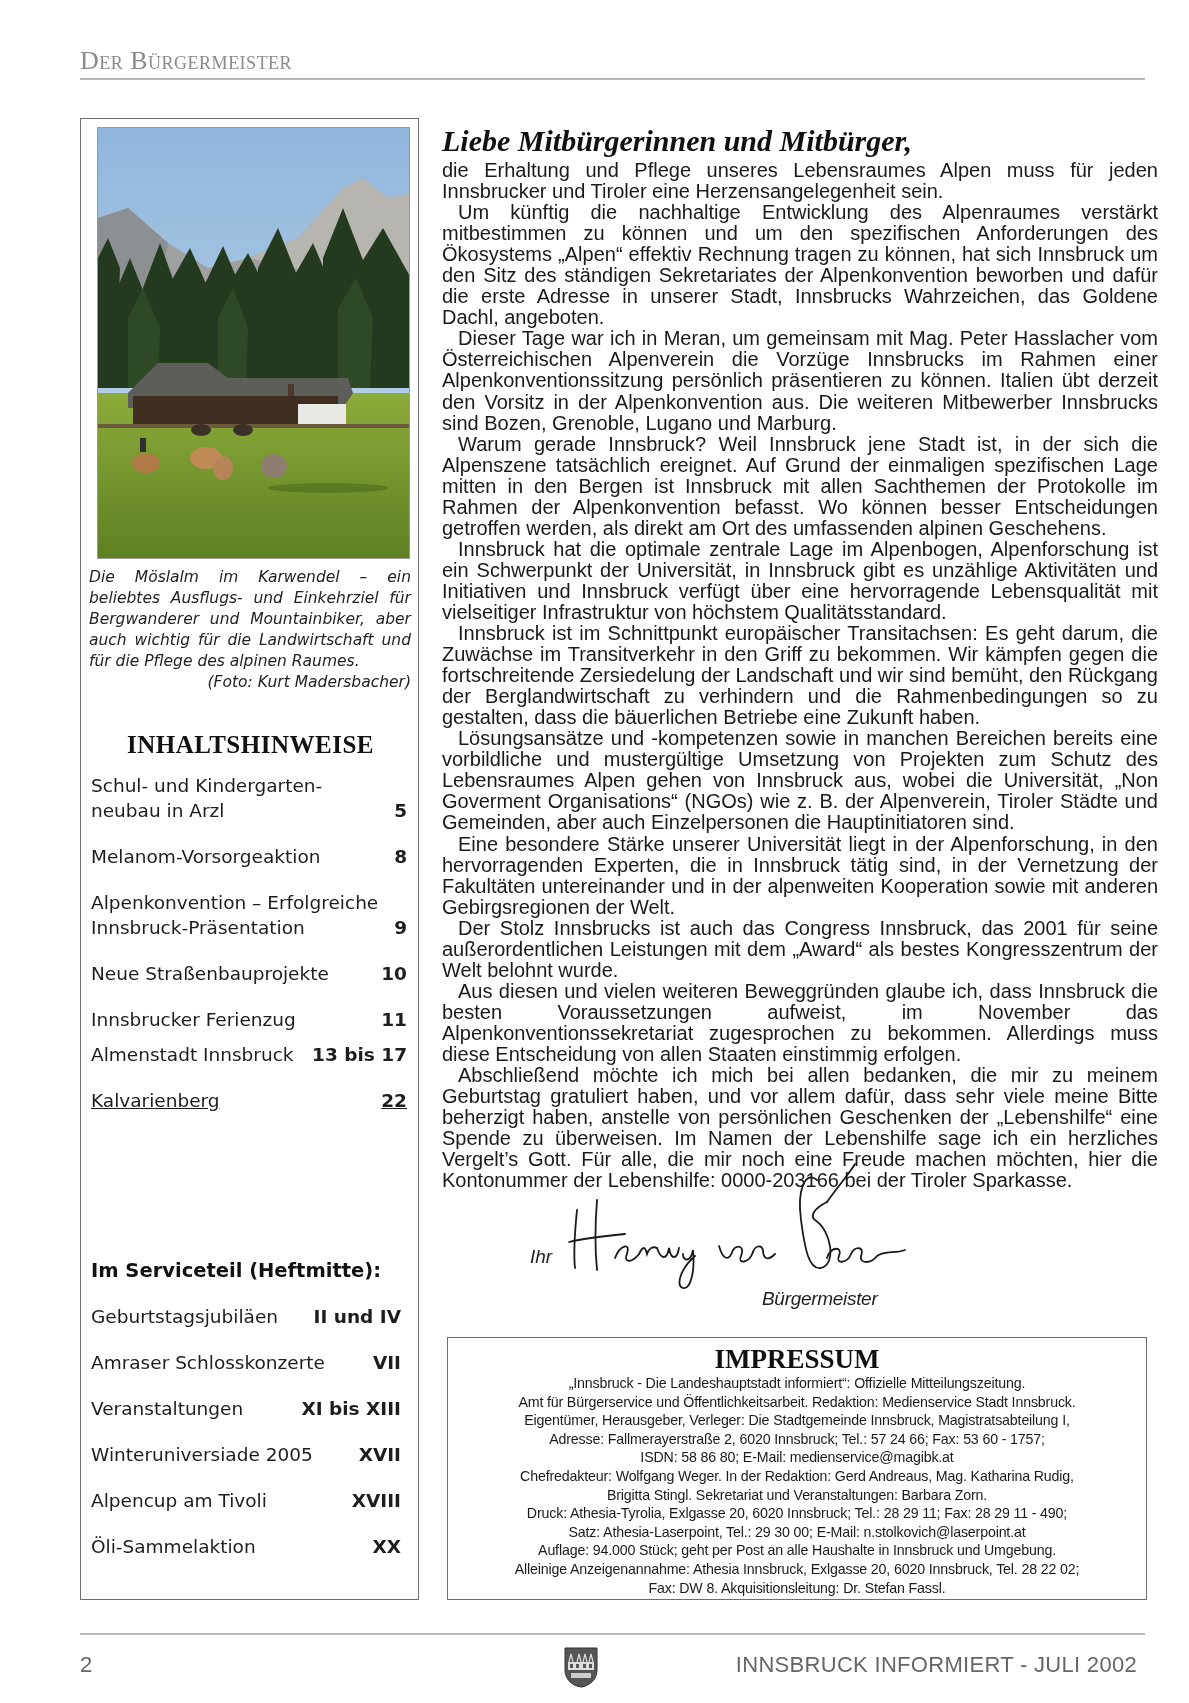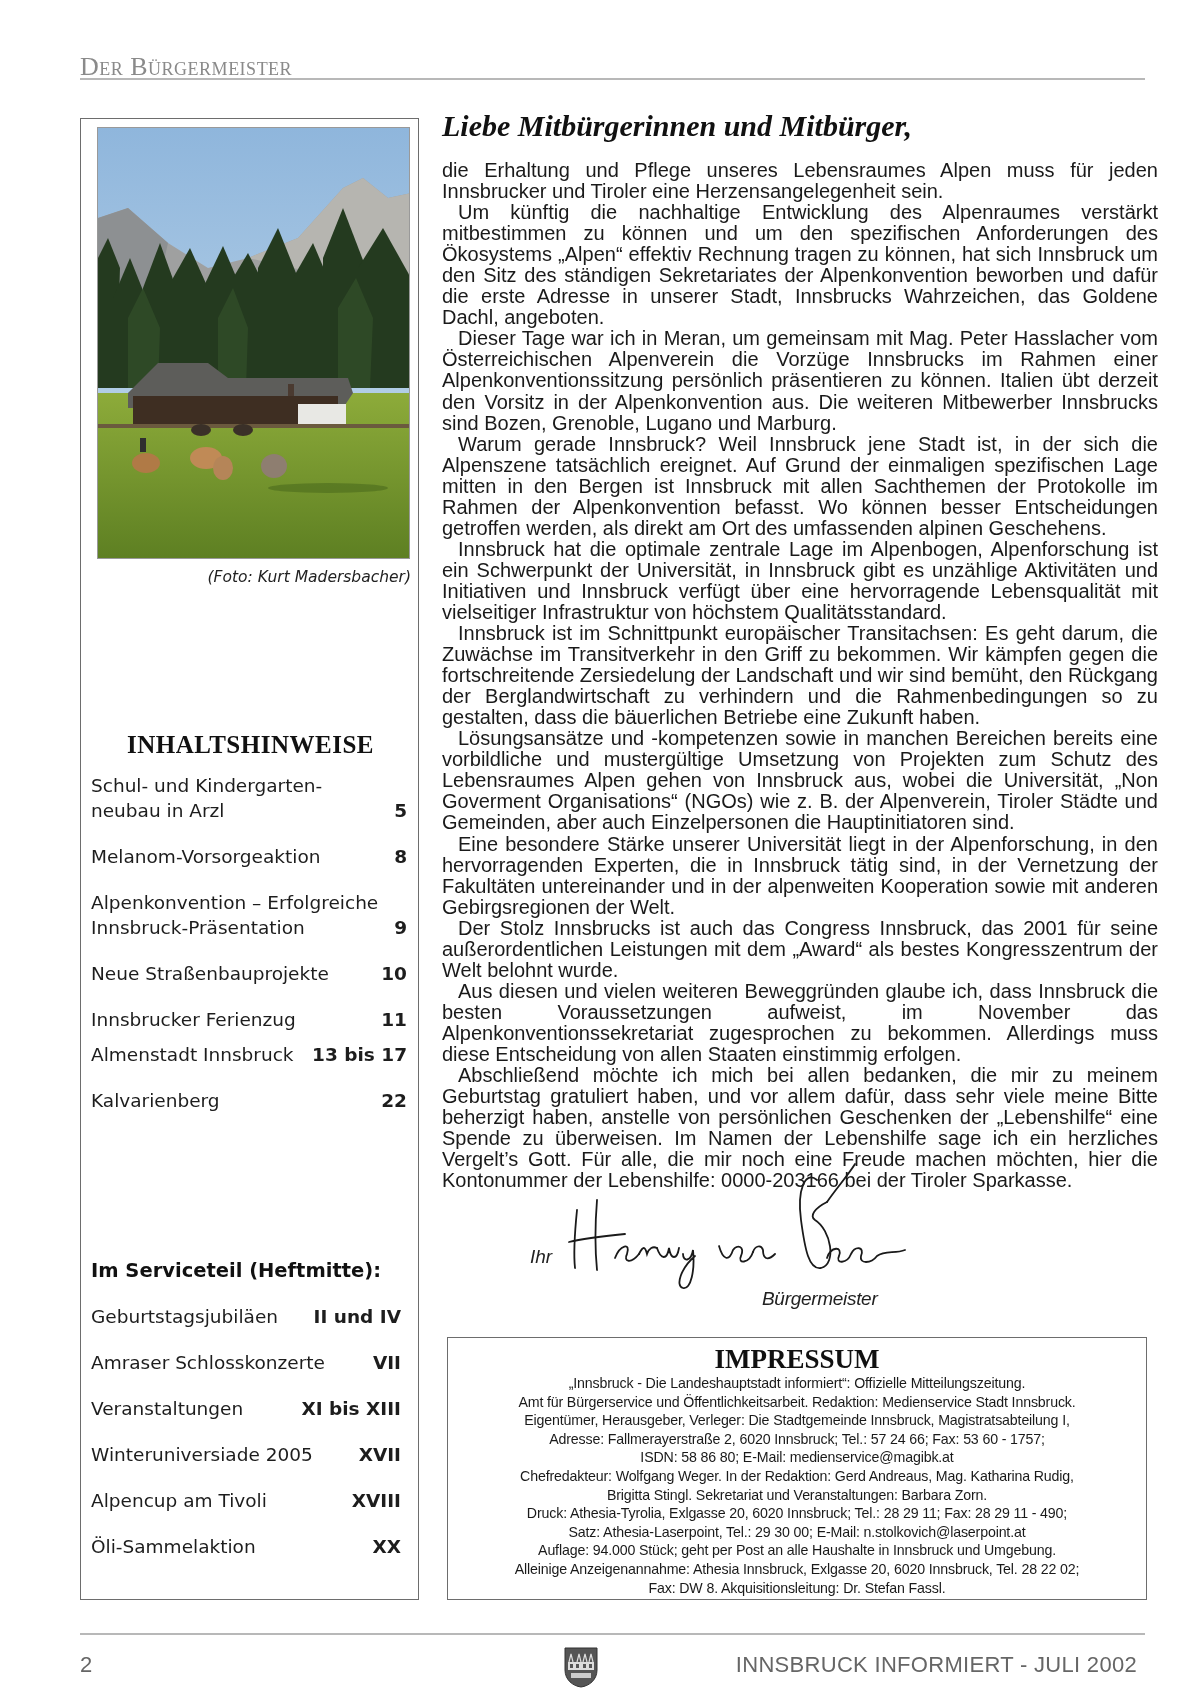--- a/index.html
+++ b/index.html
@@ -4,21 +4,20 @@
 <style>
   * { box-sizing: border-box; margin: 0; padding: 0; }
   html, body { width: 1189px; height: 1703px; background: #ffffff; overflow: hidden; }
   body { position: relative; font-family: "Liberation Sans", "DejaVu Sans", sans-serif; color: #1a1a1a; }
 
   .running-head {
     position: absolute; left: 80px; top: 46px;
     font-family: "Liberation Serif", "DejaVu Serif", serif;
     font-size: 26px; color: #8a8a8a; letter-spacing: 0.5px;
     font-variant: small-caps;
-    margin-top: 6px;
   }
   .rule-top { position: absolute; left: 80px; top: 78px; width: 1065px; height: 2px; background: #b8b8b8; }
 
   
   .sidebar {
     position: absolute; left: 80px; top: 118px; width: 339px; height: 1482px;
     border: 1.5px solid #6d6d6d;
   }
   .photo {
     position: absolute; left: 16px; top: 8px; width: 313px; height: 432px; overflow: hidden;
@@ -40,21 +39,21 @@
   .toc-item .t { font-family: "DejaVu Sans", sans-serif; font-size: 18.5px; }
   .toc-item .p { font-family: "DejaVu Sans", sans-serif; font-weight: bold; font-size: 18.5px; white-space: nowrap; }
   .service-heading {
     position: absolute; left: 10px; top: 1140px;
     font-family: "DejaVu Sans", sans-serif; font-weight: bold; font-size: 19.5px; color: #111;
   }
   .service { position: absolute; left: 10px; top: 1185px; width: 310px; }
 
   
   .greeting {
-    position: absolute; left: 442px; top: 109px;
+    position: absolute; left: 442px; top: 124px;
     font-family: "Liberation Serif", "DejaVu Serif", serif; font-style: italic; font-weight: bold;
     font-size: 30px; color: #111;
   }
   .letter {
     position: absolute; left: 442px; top: 160px; width: 716px;
     font-family: "Liberation Sans", sans-serif; font-size: 20px; line-height: 21.05px;
     color: #1a1a1a; text-align: justify; hyphens: manual;
   }
   .letter p { text-indent: 16px; }
   .letter p.first { text-indent: 0; }
@@ -144,20 +143,21 @@
       <ellipse cx="125" cy="340" rx="10" ry="12" fill="#b58558"></ellipse>
       <ellipse cx="176" cy="338" rx="13" ry="12" fill="#8e7e70"></ellipse>
       <ellipse cx="103" cy="302" rx="10" ry="6" fill="#3a3028"></ellipse>
       <ellipse cx="145" cy="302" rx="10" ry="6" fill="#3a3028"></ellipse>
       <rect x="42" y="310" width="6" height="14" fill="#2f2f2f"></rect>
 
       <ellipse cx="230" cy="360" rx="60" ry="5" fill="#4b6b1c" opacity="0.6"></ellipse>
     </svg>
   </div>
   <div class="caption">
+    <span>Die Möslalm im Karwendel – ein beliebtes Ausflugs- und Einkehrziel für Bergwanderer und Mountainbiker, aber auch wichtig für die Landwirtschaft und für die Pflege des alpinen Raumes.</span>
     <span class="credit">(Foto: Kurt Madersbacher)</span>
   </div>
 
   <div class="toc-heading">INHALTSHINWEISE</div>
 
   <div class="toc">
     <div style="margin-top:4px;">
       <div class="toc-item">
           <span class="t">Schul- und Kindergarten-</span>
         </div>
@@ -192,21 +192,21 @@
           <span class="t">Innsbrucker Ferienzug</span>
           <span class="p">11</span>
         </div>
     </div>
     <div style="margin-top:10px;">
       <div class="toc-item">
           <span class="t">Almenstadt Innsbruck</span>
           <span class="p">13 bis 17</span>
         </div>
     </div>
-    <div style="margin-top:21px;">
+    <div style="margin-top:21px;text-decoration:underline;">
       <div class="toc-item">
           <span class="t">Kalvarienberg</span>
           <span class="p">22</span>
         </div>
     </div>
   </div>
 
   <div class="service-heading">Im Serviceteil (Heftmitte):</div>
   <div class="service">
     <div class="toc-item">

